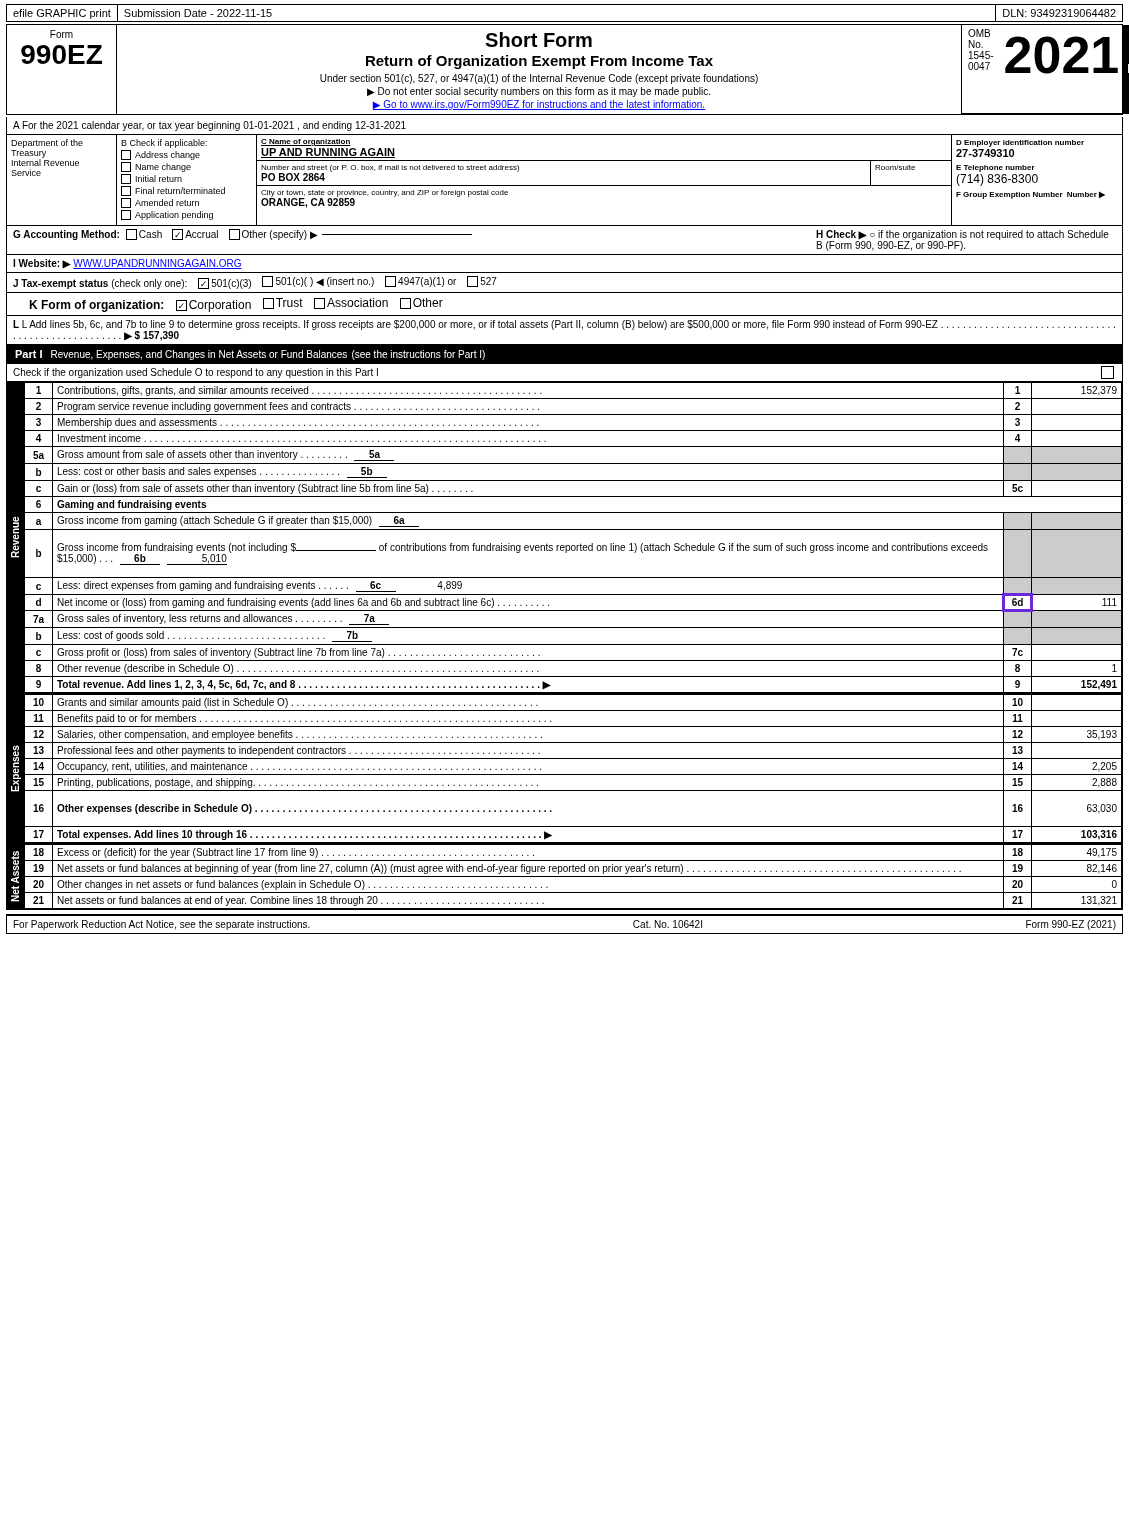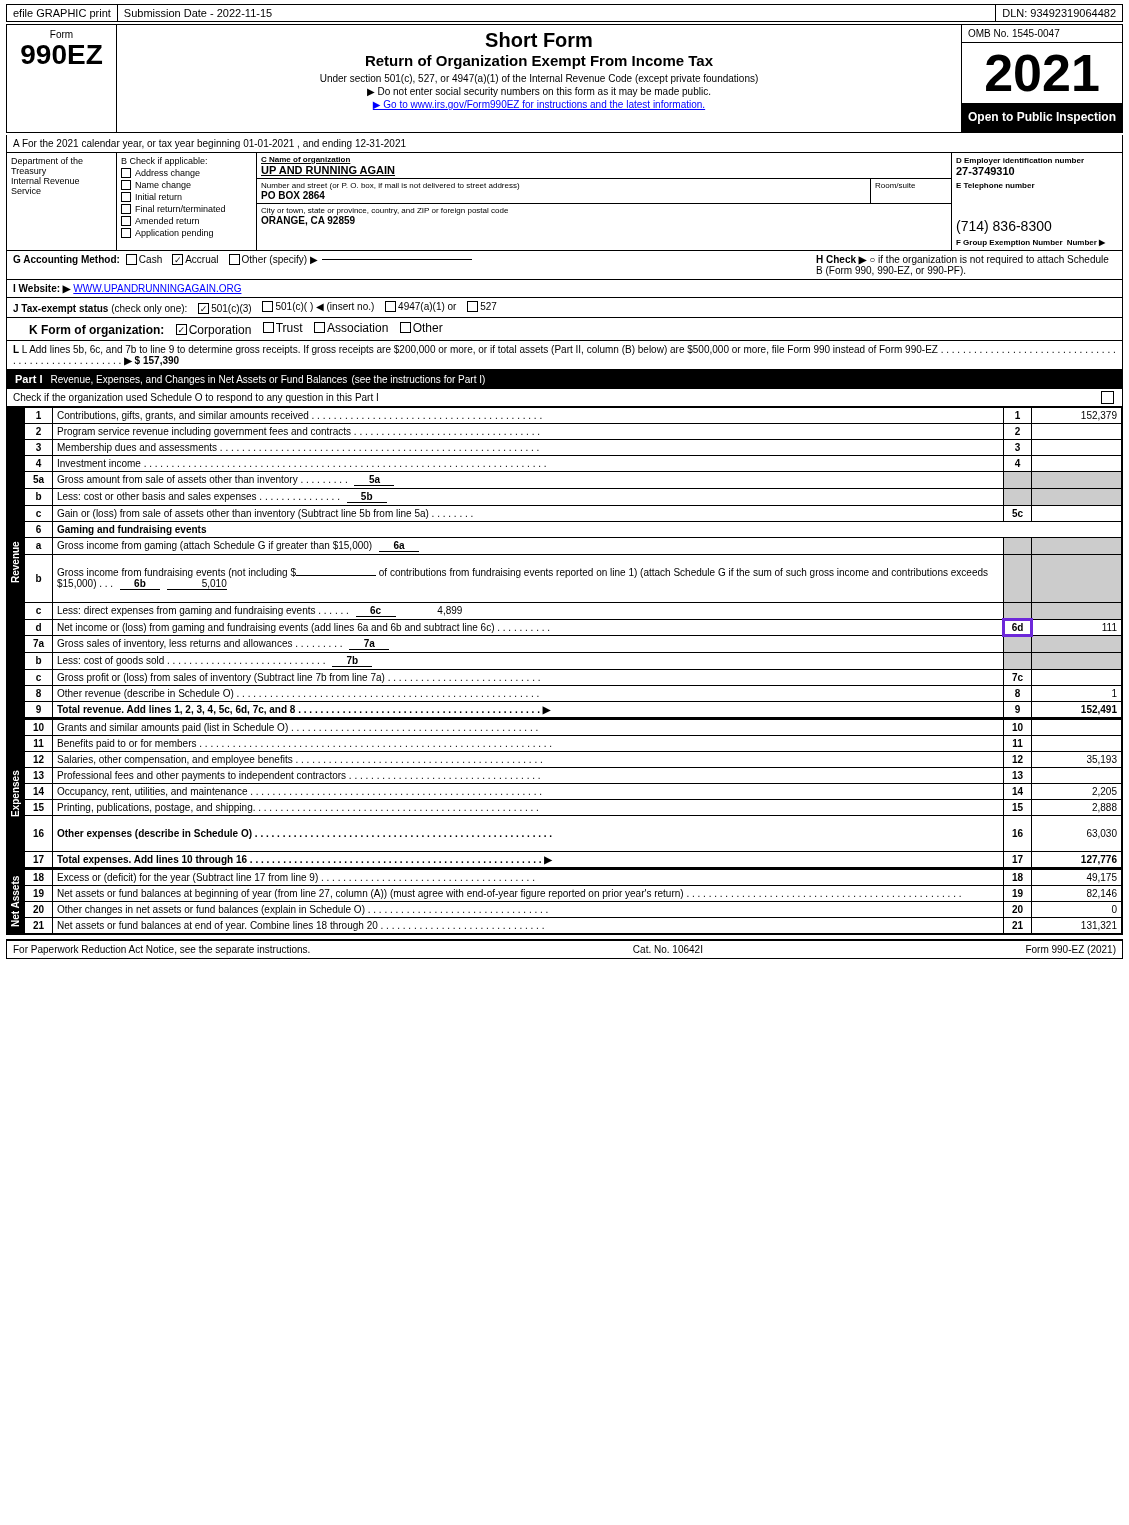--- a/index.html
+++ b/index.html
@@ -71,21 +71,21 @@
     }
     .center-header .website-link {
       font-size: 10px;
       margin-top: 2px;
       color: #00f;
       text-decoration: underline;
     }
     .right-header {
       width: 160px;
       display: flex;
-      flex-direction: column;
+      flex-direction: row;
     }
     .omb-block {
       padding: 3px 6px;
       border-bottom: 1px solid #000;
       font-size: 10px;
     }
     .year-block {
       font-size: 52px;
       font-weight: bold;
       text-align: center;
@@ -216,21 +216,21 @@
       <div style="padding:2px 4px;">
         <div style="font-size:8px;">City or town, state or province, country, and ZIP or foreign postal code</div>
         <div style="font-size:10px; font-weight:bold;">ORANGE, CA  92859</div>
       </div>
     </div>
 
     <div style="width:170px; padding:3px 4px; font-size:9px;">
       <div style="font-size:8px; font-weight:bold;">D Employer identification number</div>
       <div style="font-size:11px; font-weight:bold; margin-bottom:4px;">27-3749310</div>
       <div style="font-size:8px; font-weight:bold;">E Telephone number</div>
-      <div style="font-size:14px; margin-bottom:4px;margin-top:28px;">(714) 836-8300</div>
+      <div style="font-size:12px; margin-bottom:4px;">(714) 836-8300</div>
       <div style="font-size:8px; font-weight:bold; display:flex; align-items:center;">
         <span>F Group Exemption Number</span>
         <span style="margin-left:4px;">Number ▶</span>
       </div>
     </div>
   </div>
 
   <div style="display:flex; border:1px solid #000; border-top:none; padding:3px 6px; font-size:10px; align-items:flex-start;">
     <div style="display:flex; align-items:center; flex:1;">
       <span style="font-weight:bold; margin-right:6px;">G Accounting Method:</span>
@@ -515,21 +515,21 @@
         <tr>
           <td style="border:1px solid #000; width:28px; text-align:center; font-weight:bold; padding:2px 3px; font-size:10px;">16</td>
           <td style="border:1px solid #000; padding:2px 4px; font-size:10px;font-weight:bold;">Other expenses (describe in Schedule O) . . . . . . . . . . . . . . . . . . . . . . . . . . . . . . . . . . . . . . . . . . . . . . . . . . . . . .</td>
           <td style="border:1px solid #000; width:28px; text-align:center; font-weight:bold; padding:2px 3px; font-size:10px;">16</td>
           <td style="border:1px solid #000; width:90px; text-align:right; padding:12px 4px; font-size:10px;">63,030</td>
         </tr>
         <tr style="font-weight:bold;">
           <td style="border:1px solid #000; width:28px; text-align:center; font-weight:bold; padding:2px 3px; font-size:10px;">17</td>
           <td style="border:1px solid #000; padding:2px 4px; font-size:10px; font-weight:bold;"><span style="font-weight:bold;">Total expenses.</span> Add lines 10 through 16 . . . . . . . . . . . . . . . . . . . . . . . . . . . . . . . . . . . . . . . . . . . . . . . . . . . . . ▶</td>
           <td style="border:1px solid #000; width:28px; text-align:center; font-weight:bold; padding:2px 3px; font-size:10px;">17</td>
-          <td style="border:1px solid #000; width:90px; text-align:right; padding:2px 4px; font-size:10px; font-weight:bold;">127,776</td>
+          <td style="border:1px solid #000; width:90px; text-align:right; padding:2px 4px; font-size:10px; font-weight:bold;">103,316</td>
         </tr>
       </tbody>
         </table>
     </div>
   </div>
 
   <div style="display:flex; border:1px solid #000; border-top:none;">
     <div style="writing-mode:vertical-rl; transform:rotate(180deg); background:#000; color:#fff; padding:4px 3px; font-size:10px; font-weight:bold; text-align:center; min-width:16px;">Net Assets</div>
     <div style="flex:1;">
       <table style="width:100%; border-collapse:collapse;">

